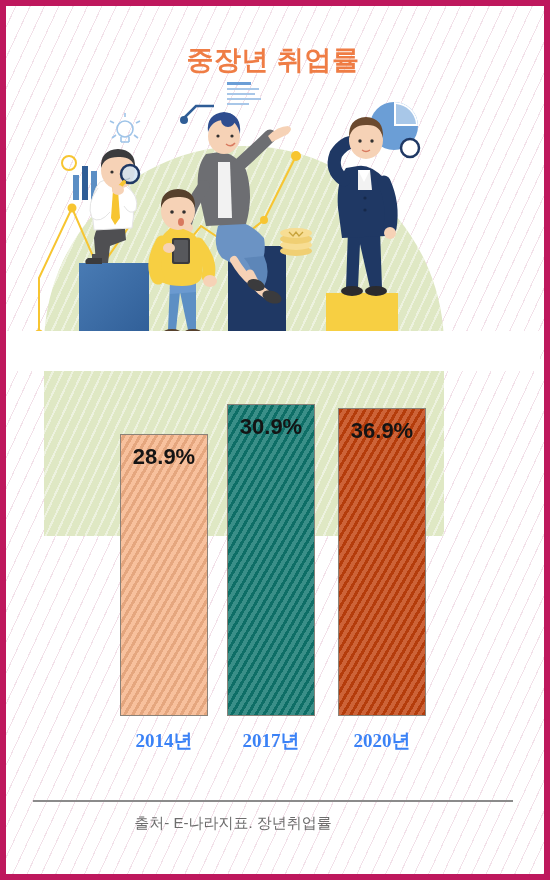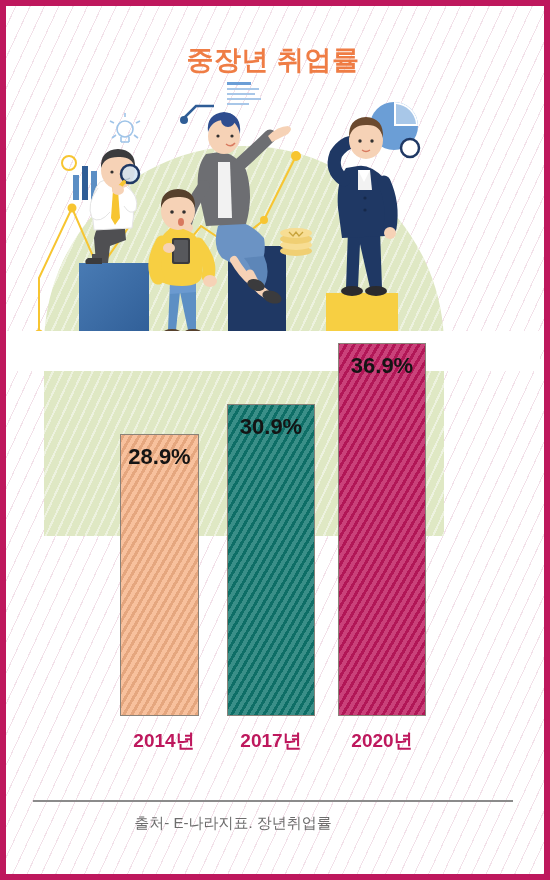--- a/index.html
+++ b/index.html
@@ -69,27 +69,27 @@
       rgba(0,0,0,0.07) 3px,
       rgba(255,255,255,0.18) 3px,
       rgba(255,255,255,0.18) 7px);
   }
   .bar .val {
     position:absolute; left:0; right:0; top:9px;
     text-align:center;
     font-size:22px; font-weight:bold; color:#141414;
     z-index:2;
   }
-  .bar.b1 { left:114px;  width:79px; height:282px; background:#f6b388; }
+  .bar.b1 { left:114px;  width:88px; height:282px; background:#f6b388; }
   .bar.b2 { left:221px;  width:88px; height:312px; background:#0f766e; }
-  .bar.b3 { left:332px;  width:88px; height:373px; background:#be185d; }
+  .bar.b3 { left:332px;  width:88px; height:308px; background:#c2410c; }
   .xlabel {
     position:absolute; bottom:8px;
     width:88px; text-align:center;
-    font-size:19px; font-weight:bold; color:#be185d;
+    font-size:19px; font-weight:bold; color:#3b82f6;font-family:Liberation Serif, serif;
   }
   .xlabel.x1 { left:114px; }
   .xlabel.x2 { left:221px; }
   .xlabel.x3 { left:332px; }
   
   .divider {
     position:absolute; left:27px; top:794px; width:480px; height:2px;
     background:#8b8b8b;
   }
   .footer {

